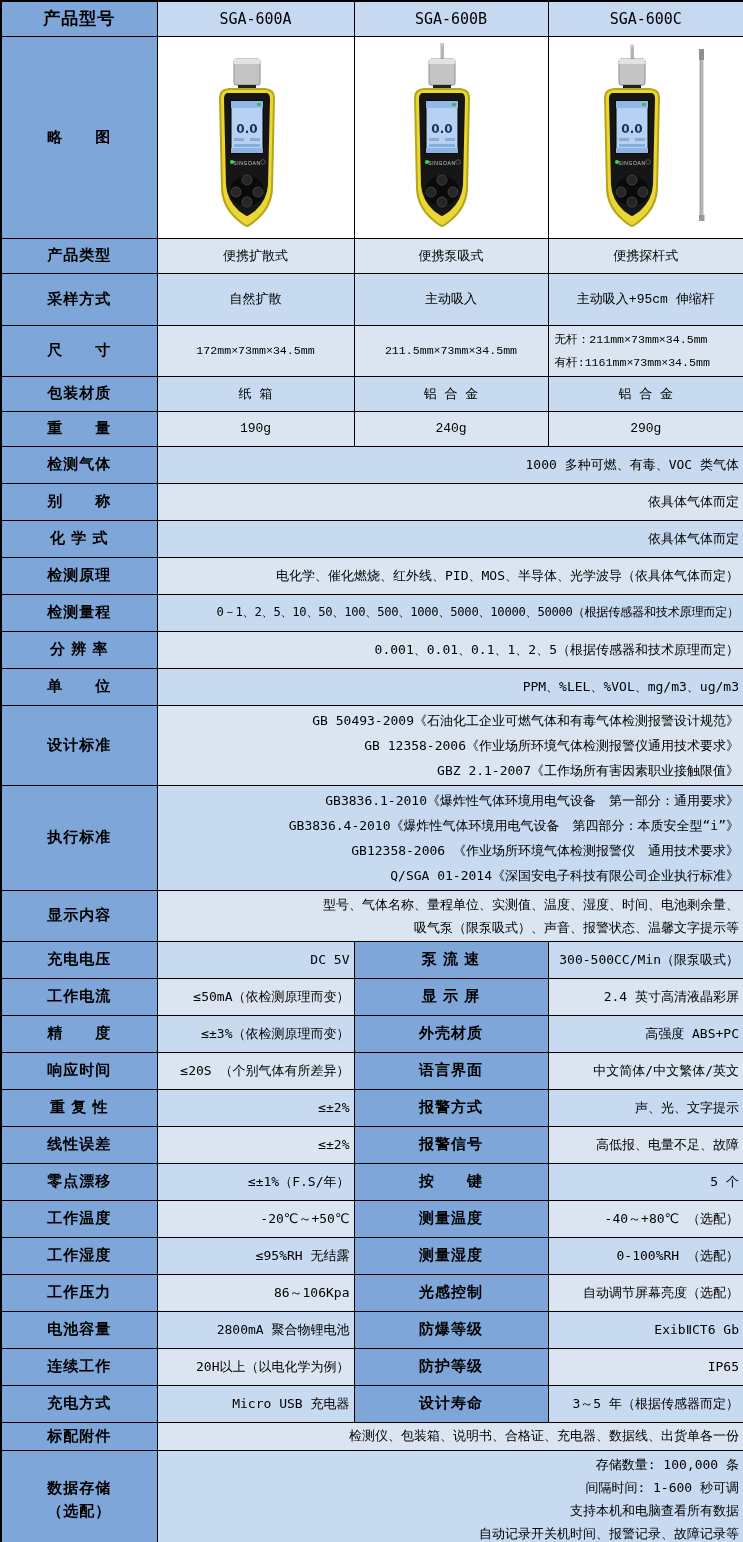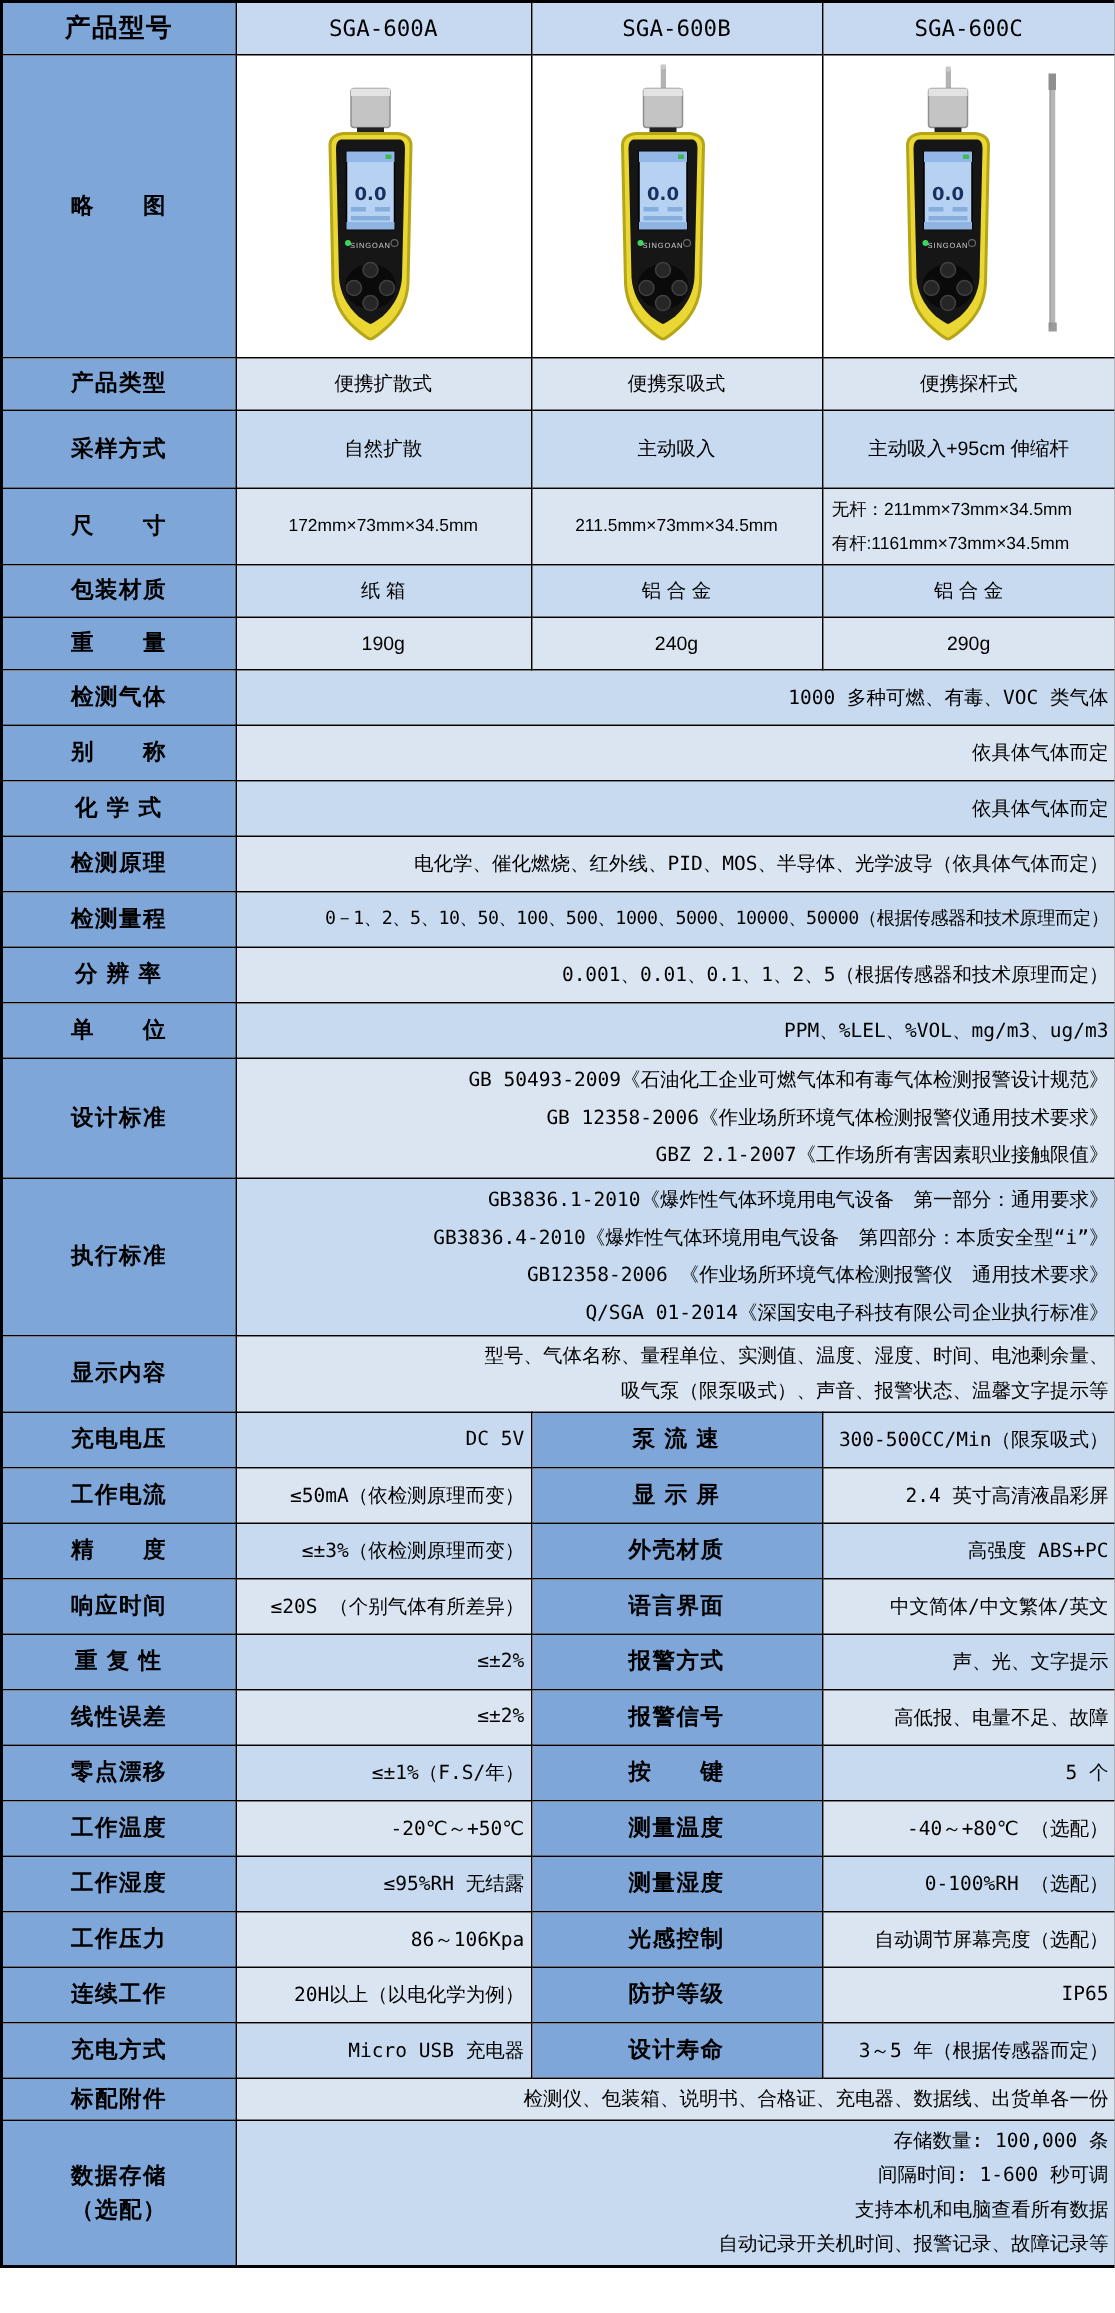--- a/index.html
+++ b/index.html
@@ -5,21 +5,21 @@
   html,body{margin:0;padding:0;background:#fff;}
   body{width:743px;font-family:"Liberation Sans",sans-serif;color:#000;}
   table{width:743px;border-collapse:collapse;border:2px solid #000;table-layout:fixed;}
   td{border:1px solid #000;padding:0;overflow:hidden;vertical-align:middle;}
   .lab{background:#7EA6D8;text-align:center;font-weight:bold;font-size:15px;letter-spacing:1px;}
   .hd{font-size:17px;}
   .mv{background:#C6D9F1;text-align:center;font-family:"DejaVu Sans Mono","DejaVu Sans",sans-serif;font-size:15px;}
   .L{background:#DBE5F1;}
   .D{background:#C7DAF0;}
   .val{font-family:"DejaVu Sans Mono","DejaVu Sans",sans-serif;font-size:13px;padding:2px 4px 2px 10px;text-align:right;}
-  .cv{font-family:Liberation Sans, sans-serif;font-size:13px;text-align:center;padding:2px;}
+  .cv{font-family:Liberation Mono, monospace;font-size:13px;text-align:center;padding:2px;}
   .tight{font-size:12.2px;letter-spacing:-0.3px;}
   .dim{font-size:11.6px;}
   .pre{white-space:pre-line;line-height:25px;}
   .pre2{white-space:pre-line;line-height:23px;}
   .photo{background:#fff;text-align:center;}
   .h35{height:35px}.h36{height:52px}.h37{height:37px}.h38{height:28px}.h49{height:49px}
   .h58{height:48px}.h79{height:79px}.h102{height:102px}.h98{height:98px}.h202{height:202px}
   svg.device{display:block;margin:4px auto 0;}
   .lcd{font-size:12px;font-weight:bold;fill:#17305c;text-anchor:middle;font-family:"DejaVu Sans",sans-serif;}
   .brand{font-size:5px;fill:#cfcfcf;text-anchor:middle;letter-spacing:.6px;font-family:"Liberation Sans",sans-serif;}
@@ -265,20 +265,26 @@
     <td class="lab">测量湿度</td>
     <td class="val D">0-100%RH （选配）</td>
   </tr>
   <tr class="h37">
     <td class="lab">工作压力</td>
     <td class="val L">86～106Kpa</td>
     <td class="lab">光感控制</td>
     <td class="val L">自动调节屏幕亮度（选配）</td>
   </tr>
   <tr class="h37">
+    <td class="lab">电池容量</td>
+    <td class="val D">2800mA 聚合物锂电池</td>
+    <td class="lab">防爆等级</td>
+    <td class="val D">ExibⅡCT6 Gb</td>
+  </tr>
+  <tr class="h37">
     <td class="lab">连续工作</td>
     <td class="val L">20H以上（以电化学为例）</td>
     <td class="lab">防护等级</td>
     <td class="val L">IP65</td>
   </tr>
   <tr class="h37">
     <td class="lab">充电方式</td>
     <td class="val D">Micro USB 充电器</td>
     <td class="lab">设计寿命</td>
     <td class="val D">3～5 年（根据传感器而定）</td>

